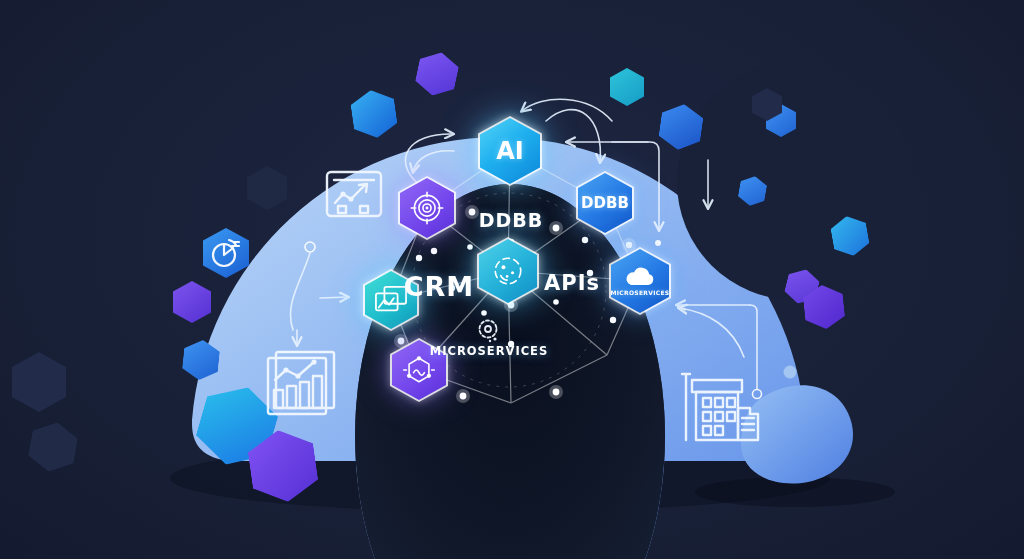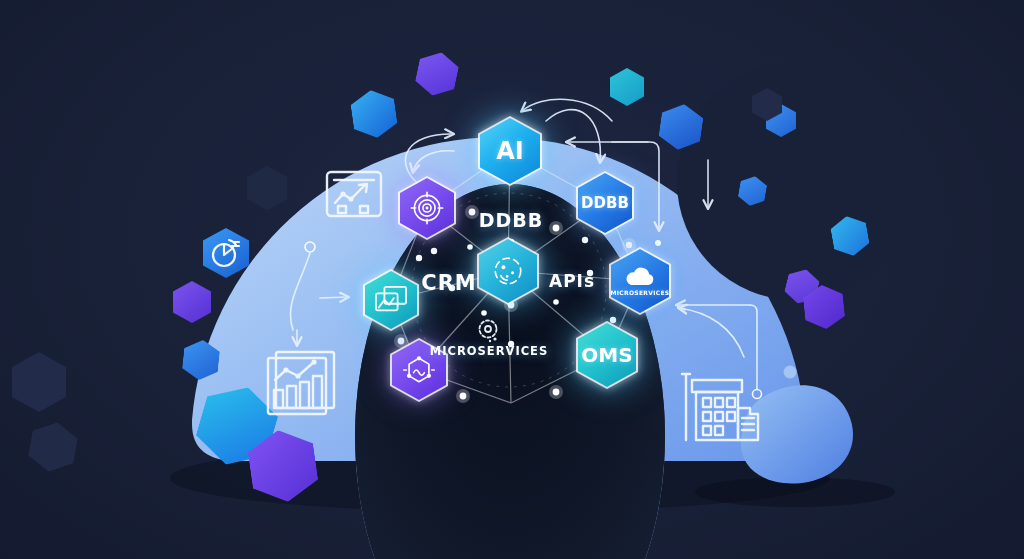--- a/index.html
+++ b/index.html
@@ -244,27 +244,20 @@
     <div class="hex hx">
         <div class="hexin hx g-blue">
       <svg width="34" height="22" viewBox="0 0 34 22" fill="#ffffff">
         <path d="M8,19 h17 a5.5,5.5 0 0 0 1.2-10.8 A8,8 0 0 0 11,6.4 A6.5,6.5 0 0 0 8,19 z"></path>
       </svg>
       <span class="nlabel" style="font-size:6px;letter-spacing:.3px;">MICROSERVICES</span>
     </div>
       </div>
   </div>
 
-  <div class="hexw glow-cyan" style="left:576px;top:321px;width:62px;height:68px;">
-    <div class="hex hx">
-        <div class="hexin hx g-teal">
-      <span class="nlabel" style="font-size:20px;">OMS</span>
-    </div>
-      </div>
-  </div>
 
 
   <div class="hexw glow-purple" style="left:398px;top:176px;width:58px;height:64px;">
     <div class="hex hx">
         <div class="hexin hx g-purple">
       <svg width="36" height="36" viewBox="0 0 40 40" fill="none" stroke="#ffffff" stroke-width="1.8" stroke-linecap="round">
         <circle cx="20" cy="20" r="14"></circle>
             <circle cx="20" cy="20" r="9"></circle>
             <circle cx="20" cy="20" r="4.5"></circle>
         <circle cx="20" cy="20" r="1.6" fill="#ffffff" stroke="none"></circle>
@@ -311,23 +304,23 @@
         <path d="M14,23 q3,-6 6,0 t6,0"></path>
         <path d="M3,20 h3 M34,20 h3"></path>
       </svg>
     </div>
       </div>
   </div>
 
   <div class="flabel" style="left:470px;top:211px;width:82px;font-size:19px;letter-spacing:1px;">
     <span>DDBB</span>
   </div>
-  <div class="flabel" style="left:409px;top:273px;width:80px;font-size:21px;letter-spacing:1px;">
+  <div class="flabel" style="left:399px;top:273px;width:80px;font-size:27px;letter-spacing:1px;">
     <span>CRM</span>
   </div>
-  <div class="flabel" style="left:532px;top:273px;width:80px;font-size:17px;letter-spacing:1px;">
+  <div class="flabel" style="left:532px;top:273px;width:80px;font-size:21px;letter-spacing:1px;">
     <span>APIs</span>
   </div>
   <div class="flabel" style="left:419px;top:346px;width:140px;font-size:11.5px;letter-spacing:1px;">
     <span>MICROSERVICES</span>
   </div>
 
 </div>
 
 </body></html>

